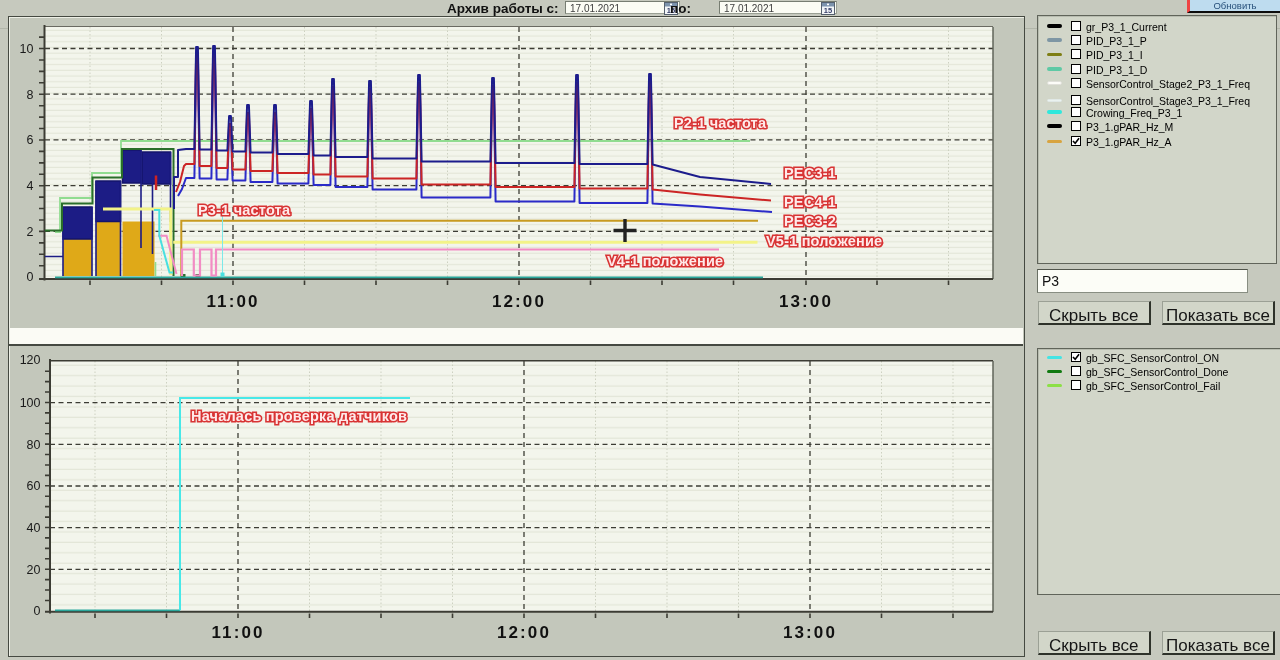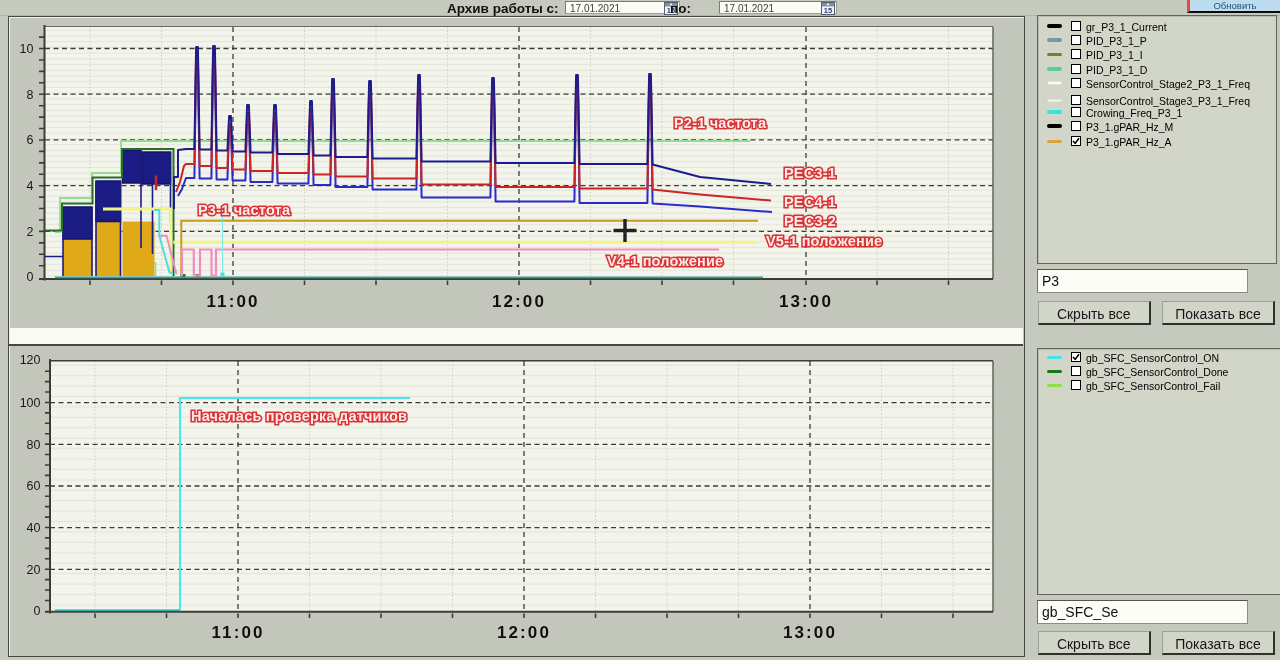--- a/index.html
+++ b/index.html
@@ -1,34 +1,34 @@
 <!DOCTYPE html>
 <html><head><meta charset="utf-8">
 <style>
 * { margin:0; padding:0; box-sizing:border-box; }
 html,body { width:1280px; height:660px; overflow:hidden; background:#c6c9be; font-family:"Liberation Sans", sans-serif; }
 #root { position:relative; width:1280px; height:660px; }
-.topbar { position:absolute; left:0; top:0; width:1280px; height:16px; background:#c6c9be; border-bottom:0.5px solid #b2b6aa; }
+.topbar { position:absolute; left:0; top:0; width:1280px; height:29px; background:#c6c9be; border-bottom:0.5px solid #b2b6aa; }
 .ttl { position:absolute; top:1px; font-weight:bold; font-size:13.5px; color:#111; }
 .dfield { position:absolute; top:0.5px; height:13.5px; background:#fbfcf4; border:1px solid #9aa094; border-top-color:#777d72; border-left-color:#777d72; font-size:10px; color:#3f3f3f; padding:1.5px 0 0 4px; }
 .cal { position:absolute; right:1px; top:0px;margin-left:37px; }
 .refresh { position:absolute; right:0; top:0; width:93px; height:13px; background:#bedcef; border-left:3px solid #ef4444; border-bottom:2.5px solid #0c0c0c; color:#27507a; font-size:9.5px; text-align:center; line-height:11px; }
 .mainpanel { position:absolute; left:8px; top:16px; width:1017px; height:641px; background:#c3c7bb; border:1.5px solid #454941; box-shadow:inset 1px 1px 0 #edefe6; }
 .wstrip { position:absolute; left:0.5px; top:311px; width:1013px; height:16px; background:#fbfbf5; }
 .hdiv { position:absolute; left:0px; top:327px; width:1014px; height:1.5px; background:#454941; }
 .chart1 { position:absolute; left:8px; top:8px; width:1016px; height:313px; overflow:hidden; }
 .chart2 { position:absolute; left:8px; top:345px; width:1016px; height:311px; overflow:hidden; }
 .lbox { position:absolute; background:#d2d6c9; border:1px solid #60645a; box-shadow:inset 1px 1px 0 #b8bcb0;padding-left:10px; }
 .li { position:absolute; left:0; height:14px; width:100%; }
 .sw { position:absolute; left:9px; top:5px; width:15px; height:3.5px; border-radius:2px; }
 .cb { position:absolute; left:33px; top:1.5px; width:10px; height:10px; background:#fff; border:1.6px solid #000; text-align:center; line-height:7px; }
 .cb svg { vertical-align:top; margin-top:-0.5px; }
 .lt { position:absolute; left:48px; top:1.5px; font-size:10.5px; color:#000; }
 .tbox { position:absolute; left:1037px; width:211px; height:24px; background:#fcfdf7; border:1px solid #888e82; border-top:1.8px solid #51554b; border-left-color:#6a7064; font-size:14px; color:#111; padding:3px 0 0 4px; }
-.btn { position:absolute; height:23.5px; background:#d2d6c9; border:1px solid #9ba095; border-right:2px solid #2e322a; border-bottom:2px solid #2e322a; font-size:14px; color:#161616; text-align:center; padding-top:3.5px; }
+.btn { position:absolute; height:23.5px; background:#d2d6c9; border:1px solid #9ba095; border-right:2px solid #2e322a; border-bottom:2px solid #2e322a; font-size:17px; color:#161616; text-align:center; padding-top:3.5px; }
 </style></head>
 <body>
 <div id="root">
   <div class="topbar">
     <span class="ttl" style="left:447px">Архив работы с:</span>
     <span class="dfield" style="left:565px; width:115px;">17.01.2021<span class="cal"><svg width="14" height="13" viewBox="0 0 14 13">
             <rect x="0.5" y="0.5" width="13" height="12" fill="#f2f5f8" stroke="#55606e"></rect>
             <rect x="1" y="1" width="12" height="3.5" fill="#7c93ad"></rect>
             <rect x="6" y="1.6" width="2" height="1.6" fill="#fff"></rect>
             <text x="7" y="11" font-family="Liberation Sans, sans-serif" font-size="7.5" font-weight="bold" fill="#333c66" text-anchor="middle">15</text>
@@ -221,16 +221,15 @@
         <span class="sw" style="background:#117a11"></span>
         <span class="cb"></span>
         <span class="lt">gb_SFC_SensorControl_Done</span>
       </div>
 <div class="li" style="top:29.5px">
         <span class="sw" style="background:#8ce046"></span>
         <span class="cb"></span>
         <span class="lt">gb_SFC_SensorControl_Fail</span>
       </div>
   </div>
-  <div class="tbox" style="top:600px;">gb_SFC_Se</div>
   <div class="btn" style="left:1038px; top:631px; width:112.5px;">Скрыть все</div>
   <div class="btn" style="left:1162px; top:631px; width:113px;">Показать все</div>
 </div>
 
 </body></html>

